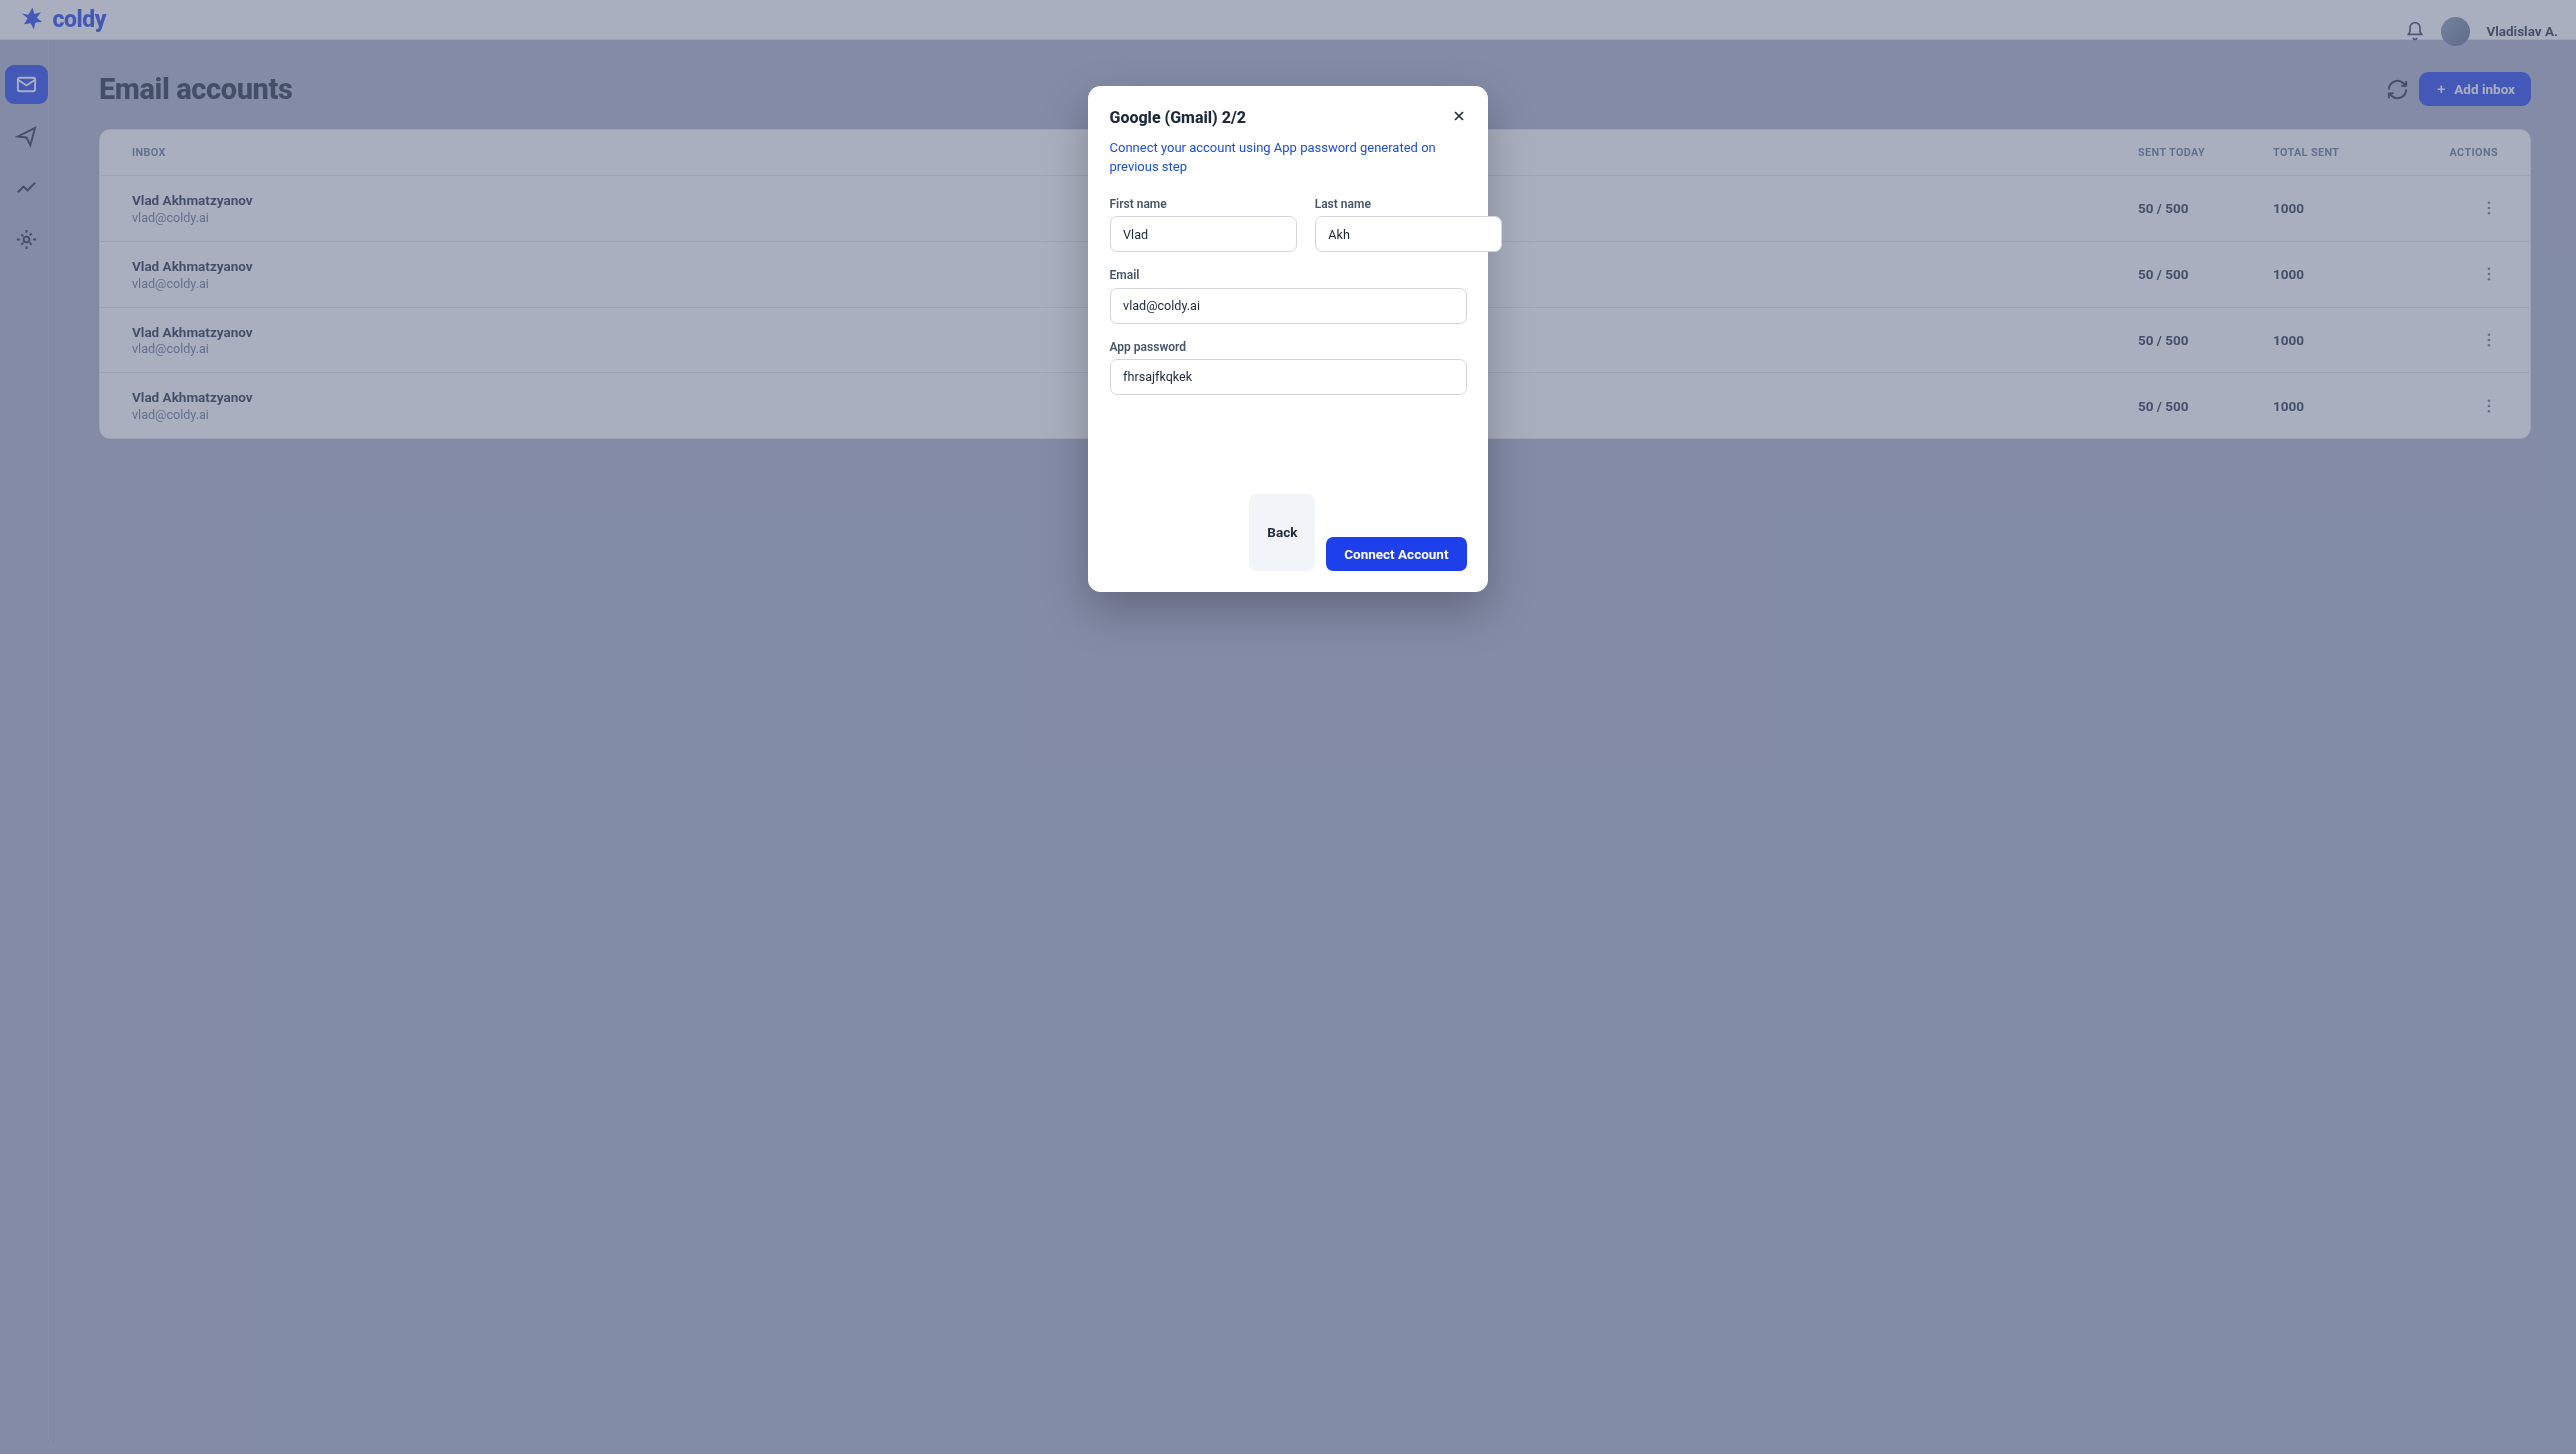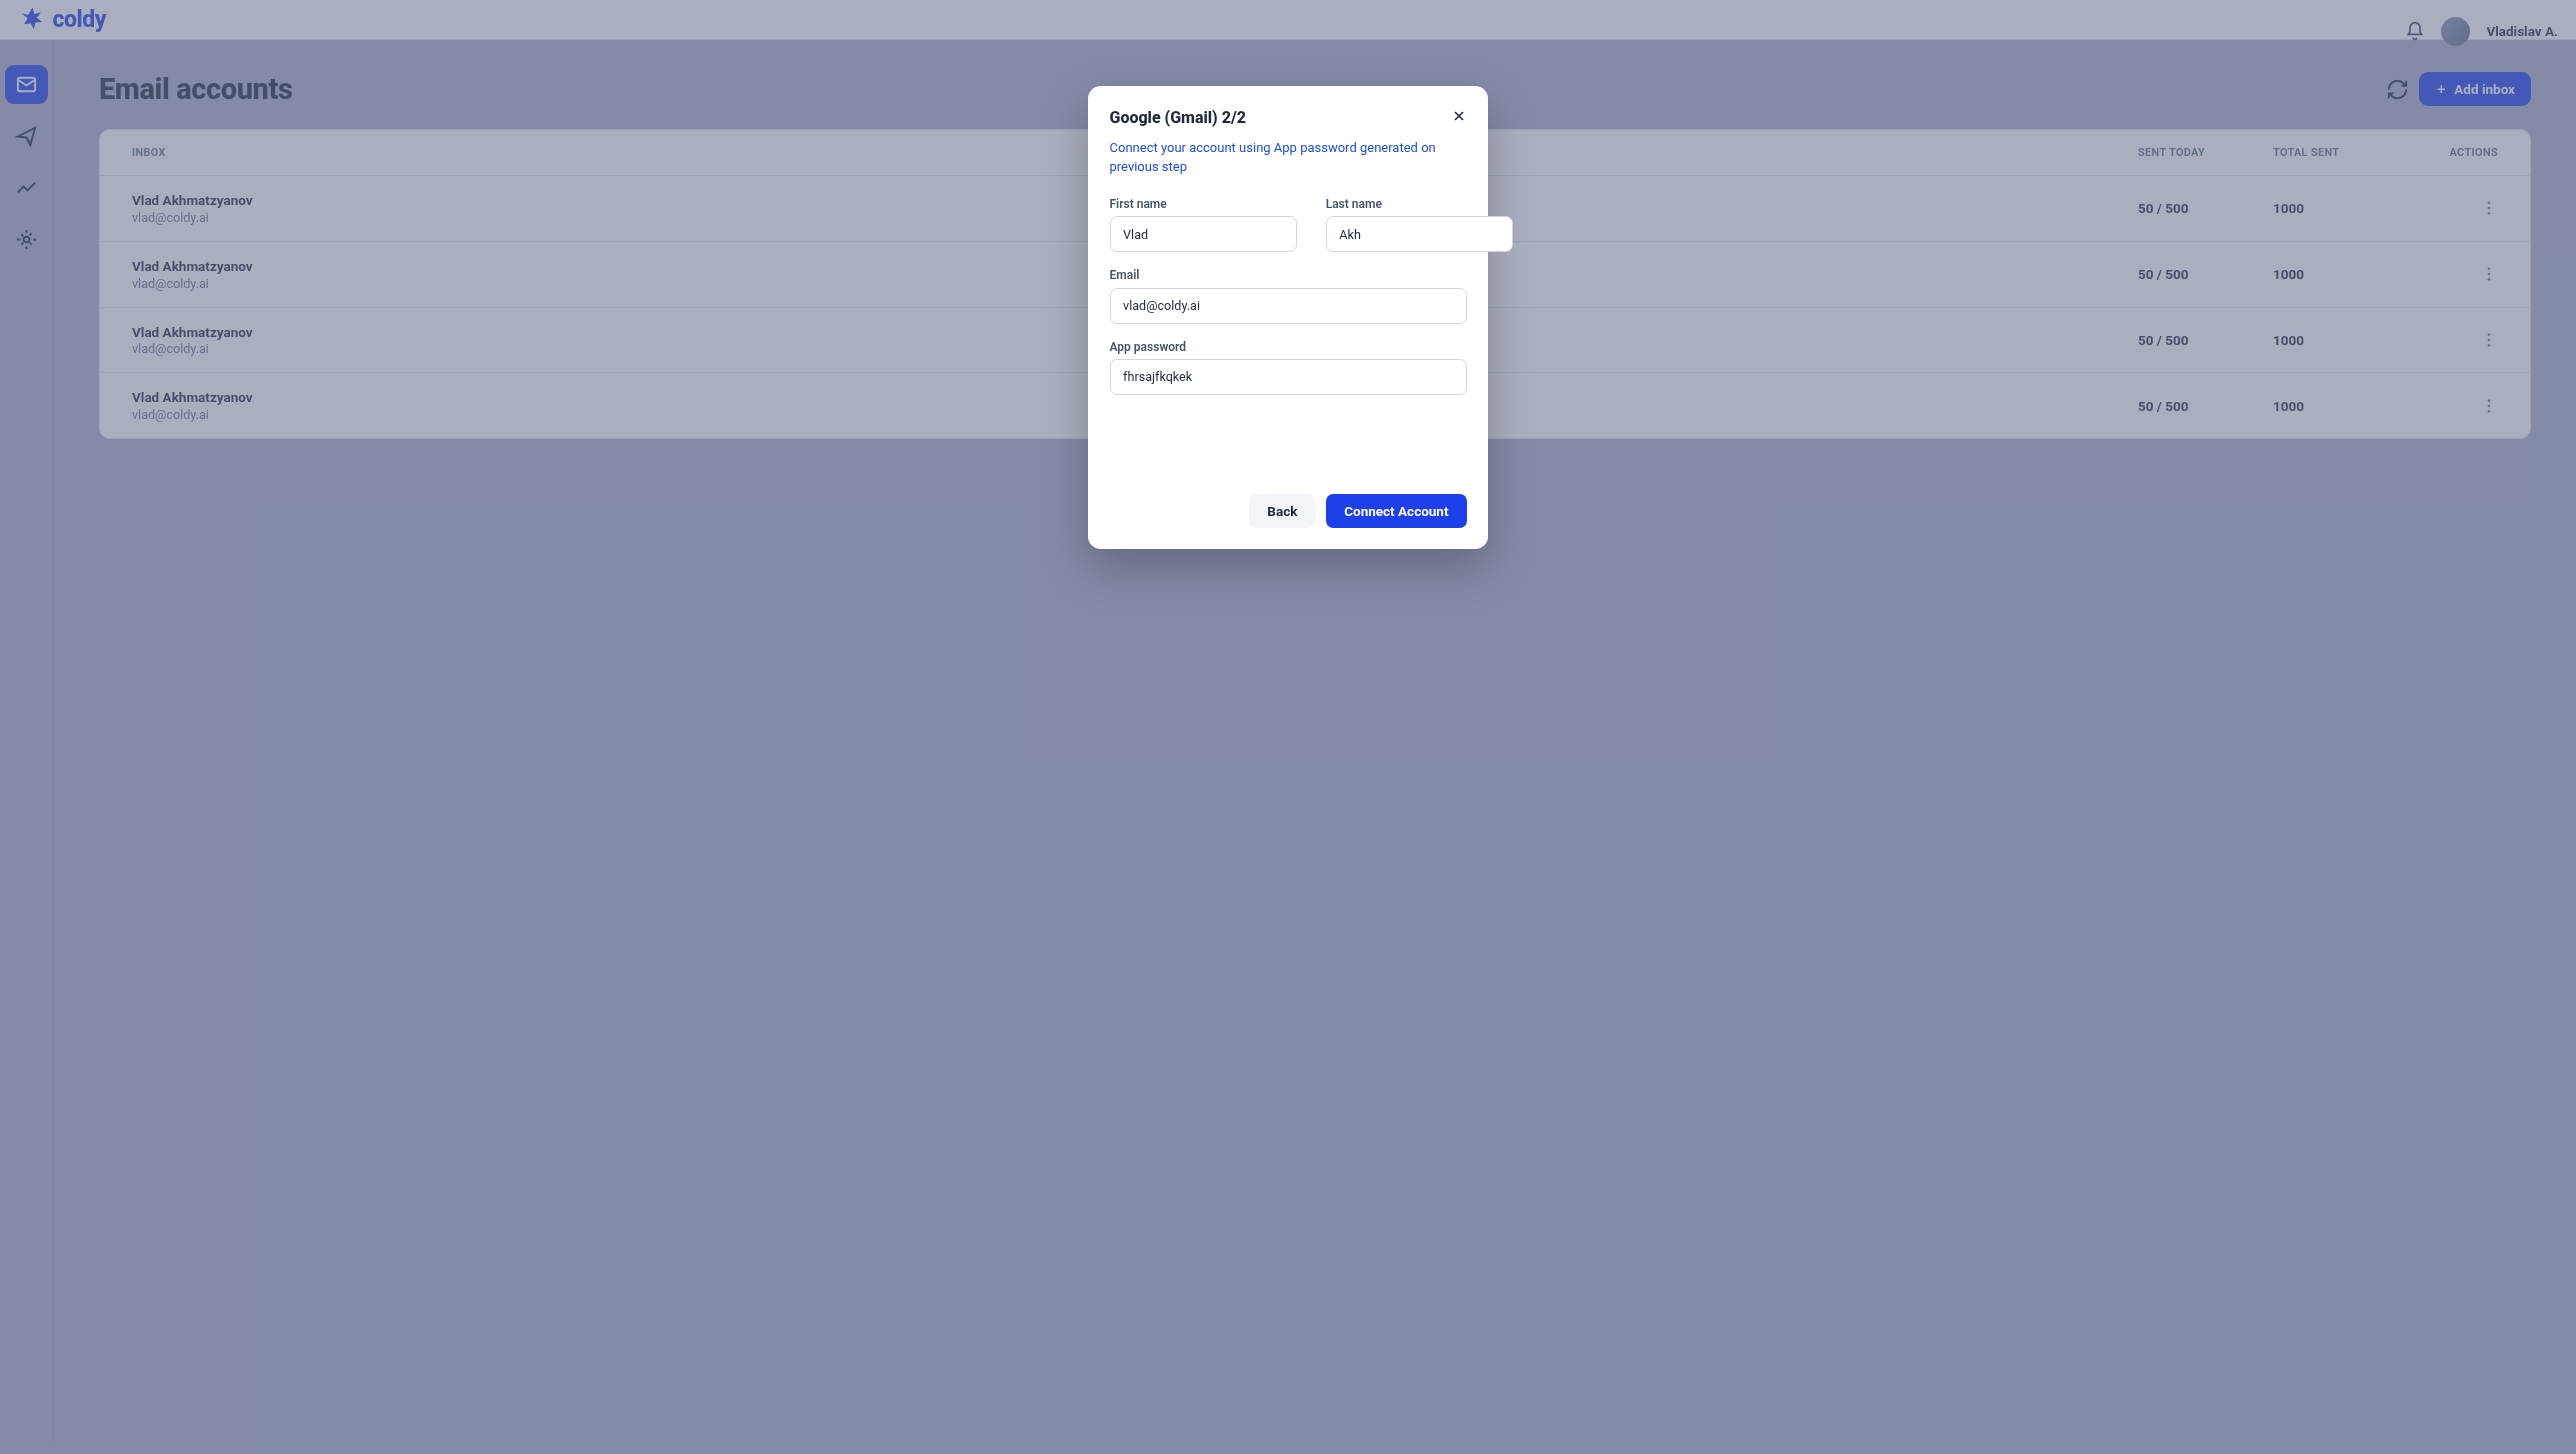--- a/index.html
+++ b/index.html
@@ -50,27 +50,27 @@
 .kebab { width: 18px; height: 18px; color: #64748b; cursor: pointer; }
 
 
 .overlay { position: absolute; inset: 0; background: rgba(100,110,140,0.55); display: flex; align-items: flex-start; justify-content: center; padding-top: 86px; }
 .modal { width: 400px; background: #fff; border-radius: 12.6px; padding: 21.5px 21.5px 21.5px 21.5px; box-shadow: 0 18px 45px rgba(0,0,0,0.25); }
 .modal-head { display: flex; justify-content: space-between; align-items: flex-start; }
 .modal-title { font-size: 16px; font-weight: 800; color: #1e293b; }
 .close-btn { width: 16px; height: 16px; color: #1e293b; cursor: pointer; }
 .modal-sub { font-size: 13px; color: #1d4ed8; margin-top: 12.6px; line-height: 1.45; }
 .form { margin-top: 20px; display: flex; flex-direction: column; gap: 16px; }
-.row2 { display: flex; gap: 29px; }
+.row2 { display: flex; gap: 18px; }
 .field { flex: 1; display: flex; flex-direction: column; gap: 5.4px; }
 .label { font-size: 12px; font-weight: 600; color: #475569; }
 .input { height: 36px; border: 0.9px solid #d1d5db; border-radius: 7.2px; padding: 0 12.6px; font-size: 12.6px; color: #1e293b; }
 .modal-footer { display: flex; justify-content: flex-end; gap: 10.8px; margin-top: 99px; }
 .btn-secondary { background: #f1f5f9; border: none; border-radius: 7.2px; padding: 9px 18px; font-size: 13.5px; font-weight: 700; color: #1e293b; cursor: pointer; }
-.btn-primary { background: #1e40ea; border: none; border-radius: 7.2px; padding: 9px 18px; font-size: 13.5px; font-weight: 700; color: #fff; cursor: pointer; }
+.btn-primary { background: #1e40ea; border: none; border-radius: 7.2px; padding: 9px 18px; font-size: 13.5px; font-weight: 700; color: #fff; cursor: pointer; margin-top: 43px; }
 </style>
 </head>
 <body>
 
 <div class="topbar">
   <div class="logo">
     <svg class="logo-mark" viewBox="0 0 24 24" fill="currentColor">
         <path d="M12 2l1.5 5.5L19 6l-3.5 4.5L20 14l-5.5.5L13 20l-2.5-5L5 16l3-5L3 7l5.5 1L12 2z"></path>
       </svg>
     <span class="logo-text">coldy</span>

